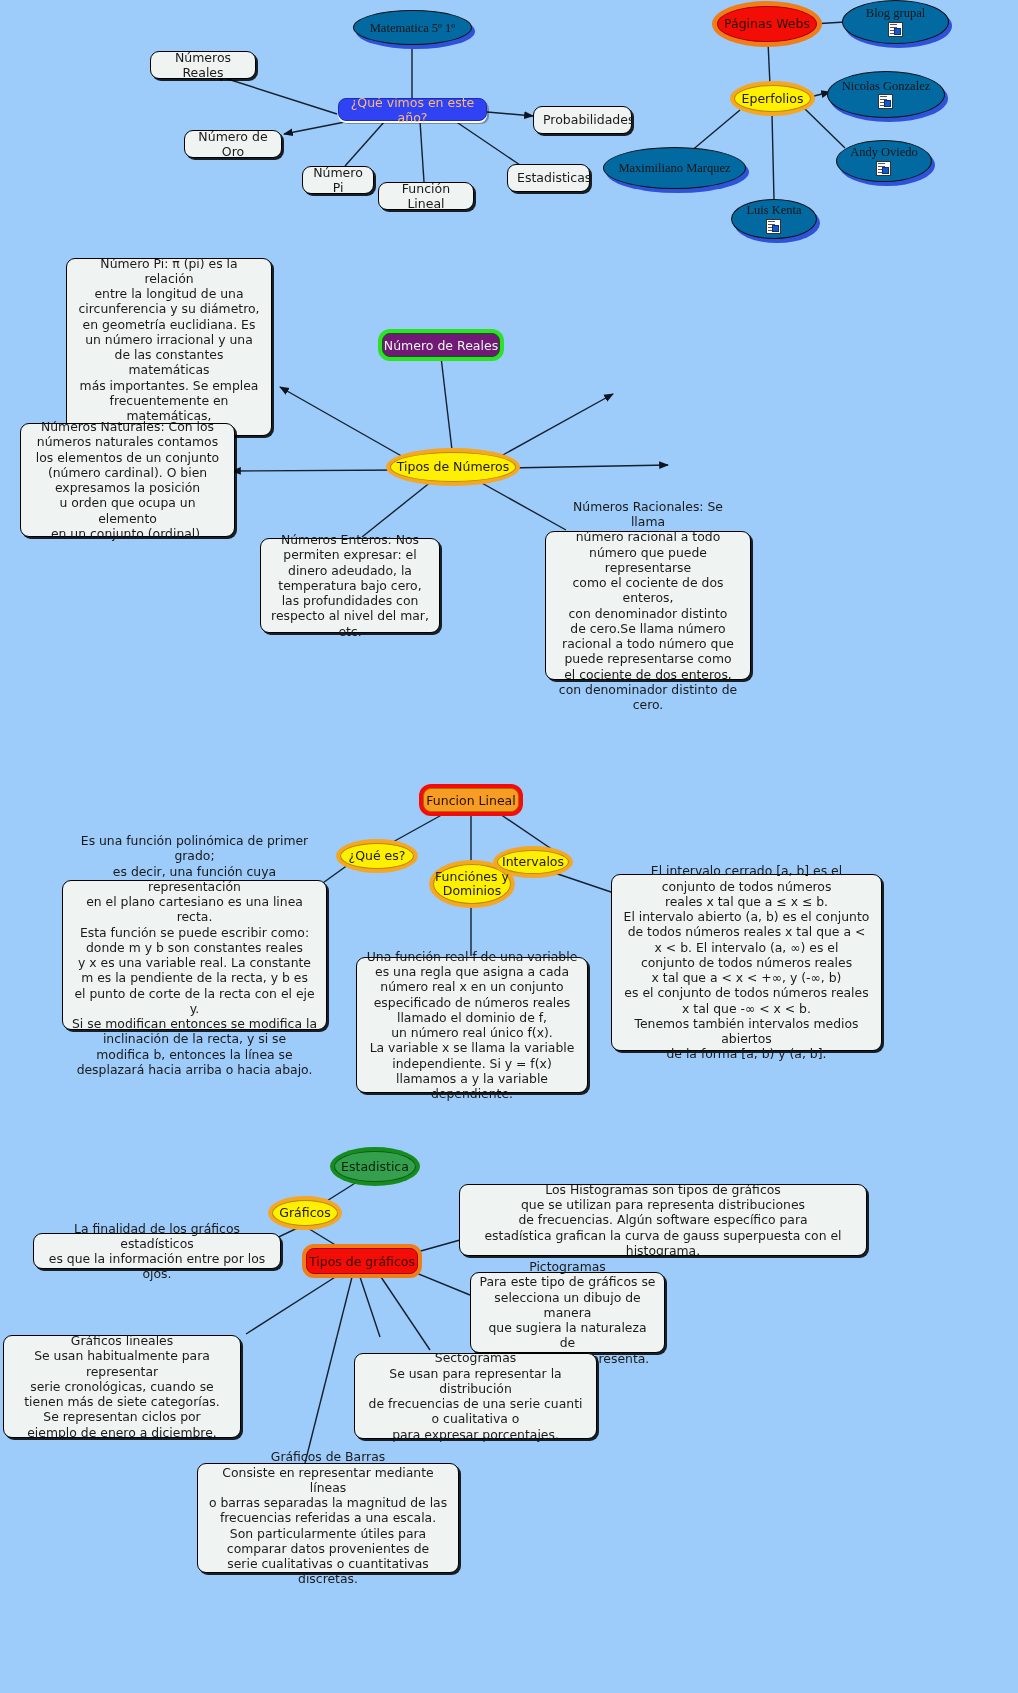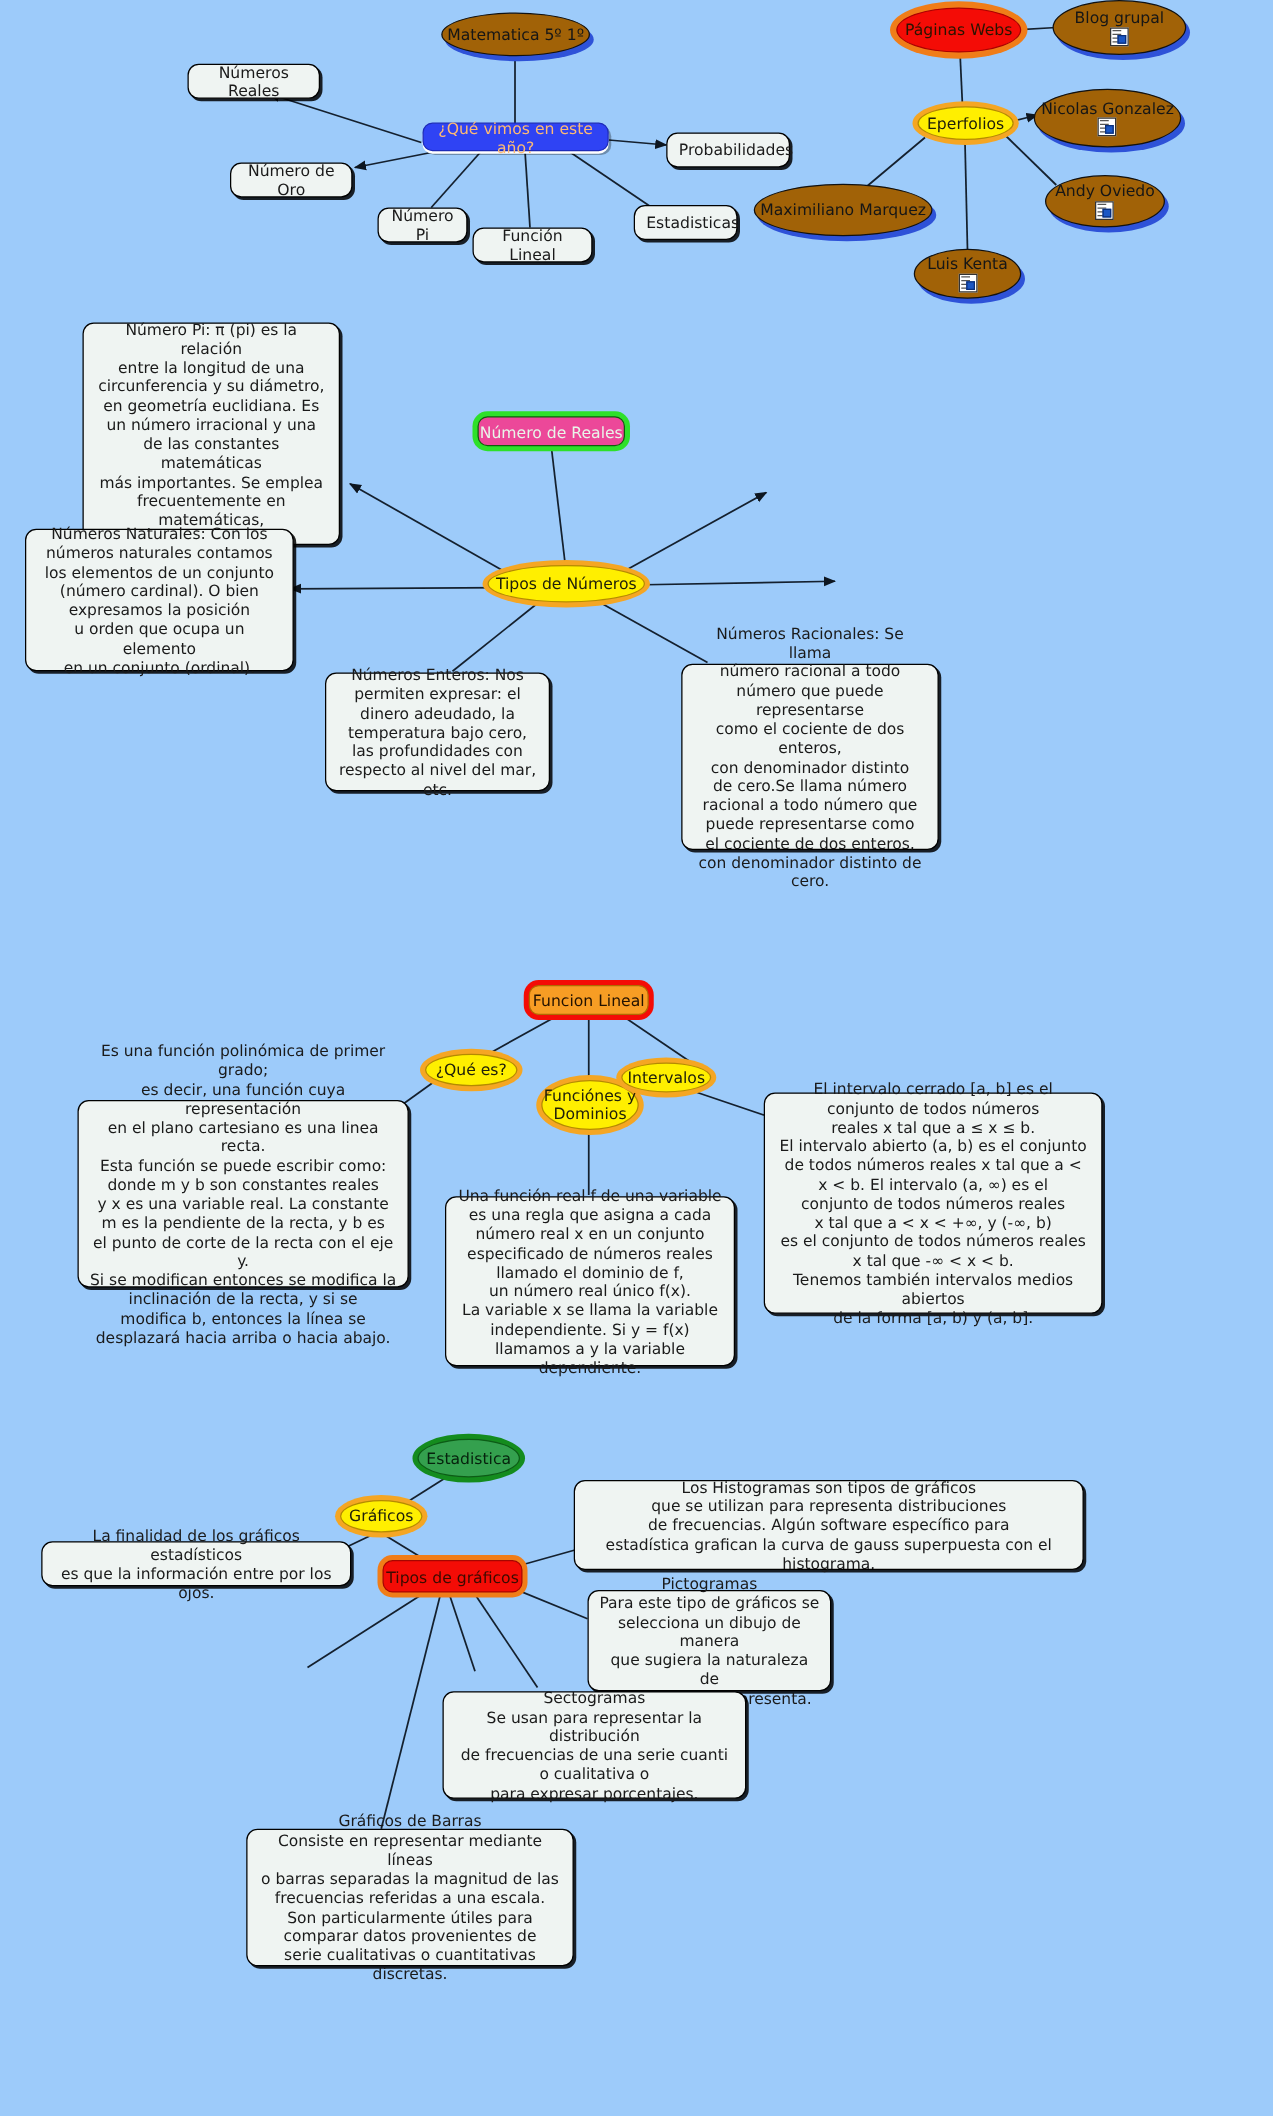--- a/index.html
+++ b/index.html
@@ -39,34 +39,34 @@
   .ell{
     border-radius:50%;
     display:flex;align-items:center;justify-content:center;
     text-align:center;
     border:1.4px solid #111;
     font-size:12.5px;
     color:#111;
     line-height:1.12;
     box-sizing:border-box;
   }
-  .ell.purple{background:#a16207;color:#161616;box-shadow:3px 4px 0 #2e52d8;}
+  .ell.purple{background:#0369a1;color:#161616;box-shadow:3px 4px 0 #2e52d8;font-family:Liberation Serif, serif;}
   .ell.red{background:#f40c06;color:#2a1400;box-shadow:0 0 0 5px #f07d18;border:1px solid #a00;}
   .ell.yellow{background:#ffef00;color:#20200a;box-shadow:0 0 0 4px #f5a623;border:1px solid #b58a00;}
   .ell.green{background:#34a04e;color:#06220d;box-shadow:0 0 0 4px #148c1e;border:1px solid #0c5c16;}
 
   
   .pill{
     border-radius:8px;
     display:flex;align-items:center;justify-content:center;
     text-align:center;font-size:12.5px;box-sizing:border-box;
     border:1.3px solid #111;
   }
   .pill.blue{background:#2f43f4;color:#fdba74;box-shadow:0 2px 0 #fff, 2px 3px 0 rgba(0,0,0,.3);border:1px solid #1d2bb8;}
-  .pill.green{background:#ec4899;color:#e9f5e9;box-shadow:0 0 0 4px #2ee02a;border:1px solid #0e5d0c;}
+  .pill.green{background:#701a75;color:#e9f5e9;box-shadow:0 0 0 4px #2ee02a;border:1px solid #0e5d0c;}
   .pill.orange{background:#f79d24;color:#231200;box-shadow:0 0 0 4px #f40c06;border:1px solid #b06a00;}
   .pill.red{background:#f40c06;color:#3a0b00;box-shadow:0 0 0 4px #f07d18;border:1px solid #a60500;}
 
   .ell .lbl,.pill .lbl,.box .lbl{pointer-events:none;}
 
   
   .docicon{
     display:block;margin:1px auto 0;
     width:13px;height:13px;
     background:#fff;
@@ -348,20 +348,28 @@
   </div>
 
   <div class="node box para" style="left:470px;top:1272px;width:195px;height:81px;">
     <span>Pictogramas
 Para este tipo de gráficos se
 selecciona un dibujo  de manera
 que sugiera la naturaleza de
 los datos que se presenta.</span>
   </div>
 
+  <div class="node box para" style="left:3px;top:1335px;width:238px;height:103px;">
+    <span>Gráficos lineales
+Se usan habitualmente para representar
+serie cronológicas, cuando se
+tienen más de siete categorías.
+Se representan ciclos por
+ejemplo de enero a diciembre.</span>
+  </div>
 
   <div class="node box para" style="left:354px;top:1353px;width:243px;height:86px;">
     <span>Sectogramas
 Se usan para representar la distribución
 de frecuencias de una serie cuanti
 o cualitativa o
 para expresar porcentajes.</span>
   </div>
 
   <div class="node box para" style="left:197px;top:1463px;width:262px;height:110px;">

